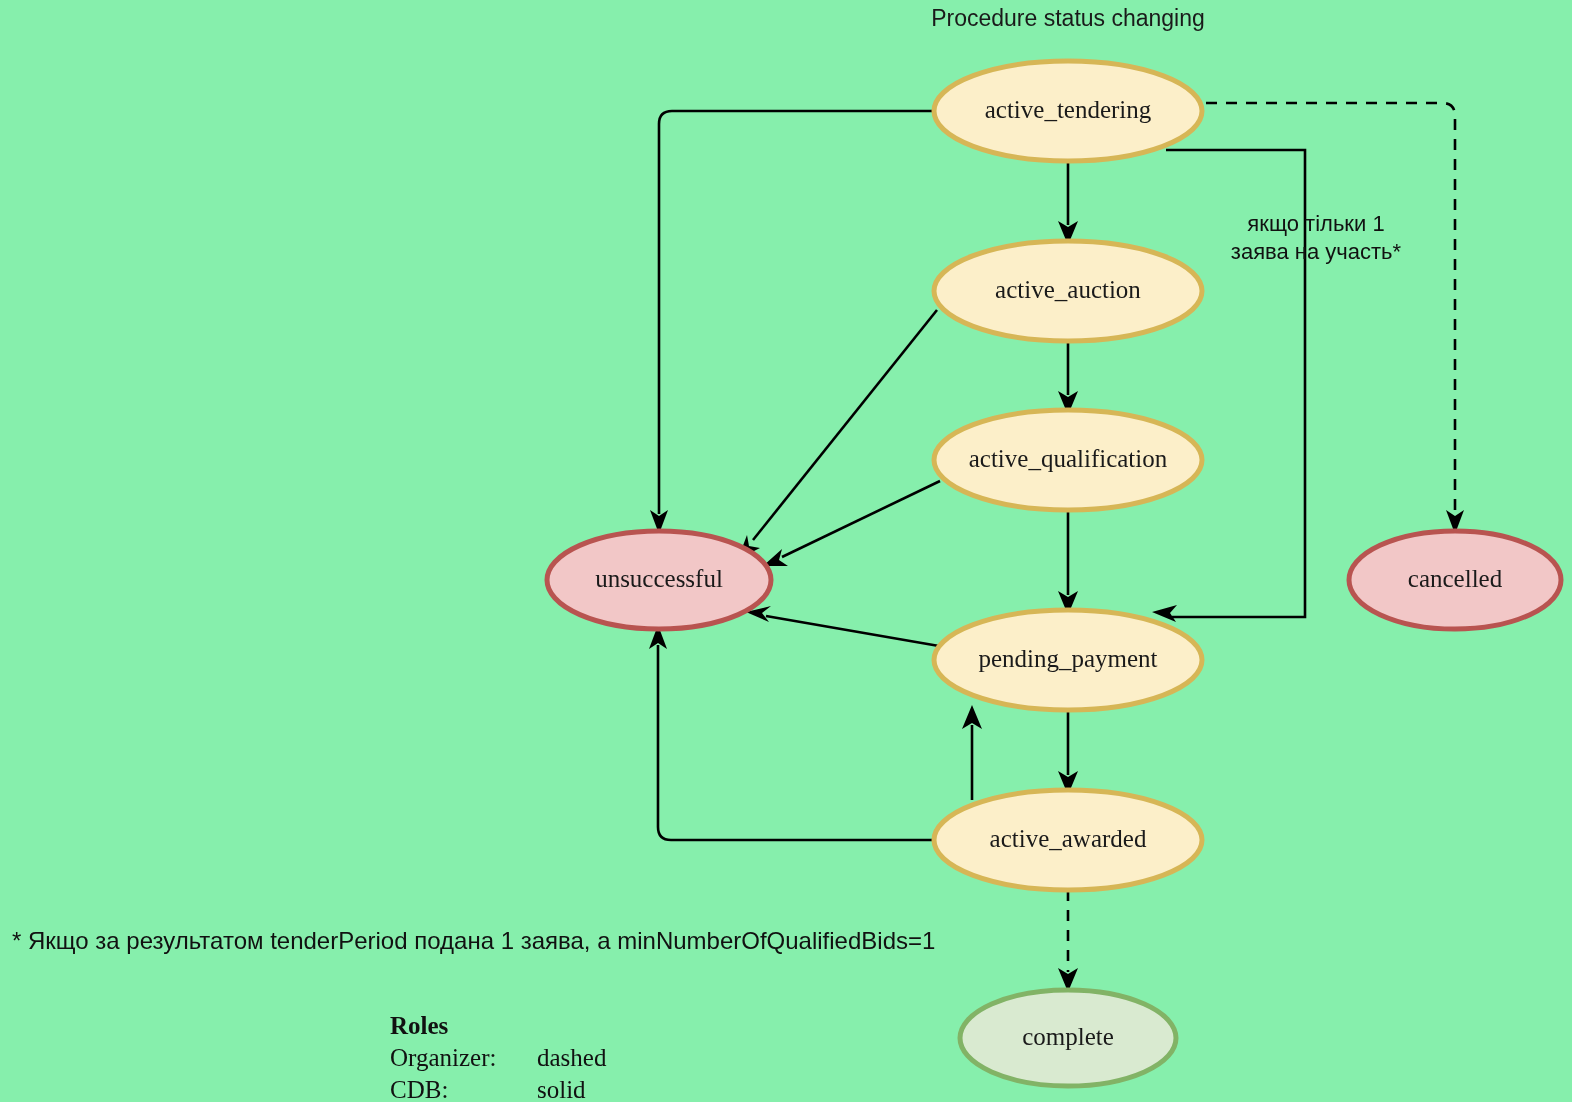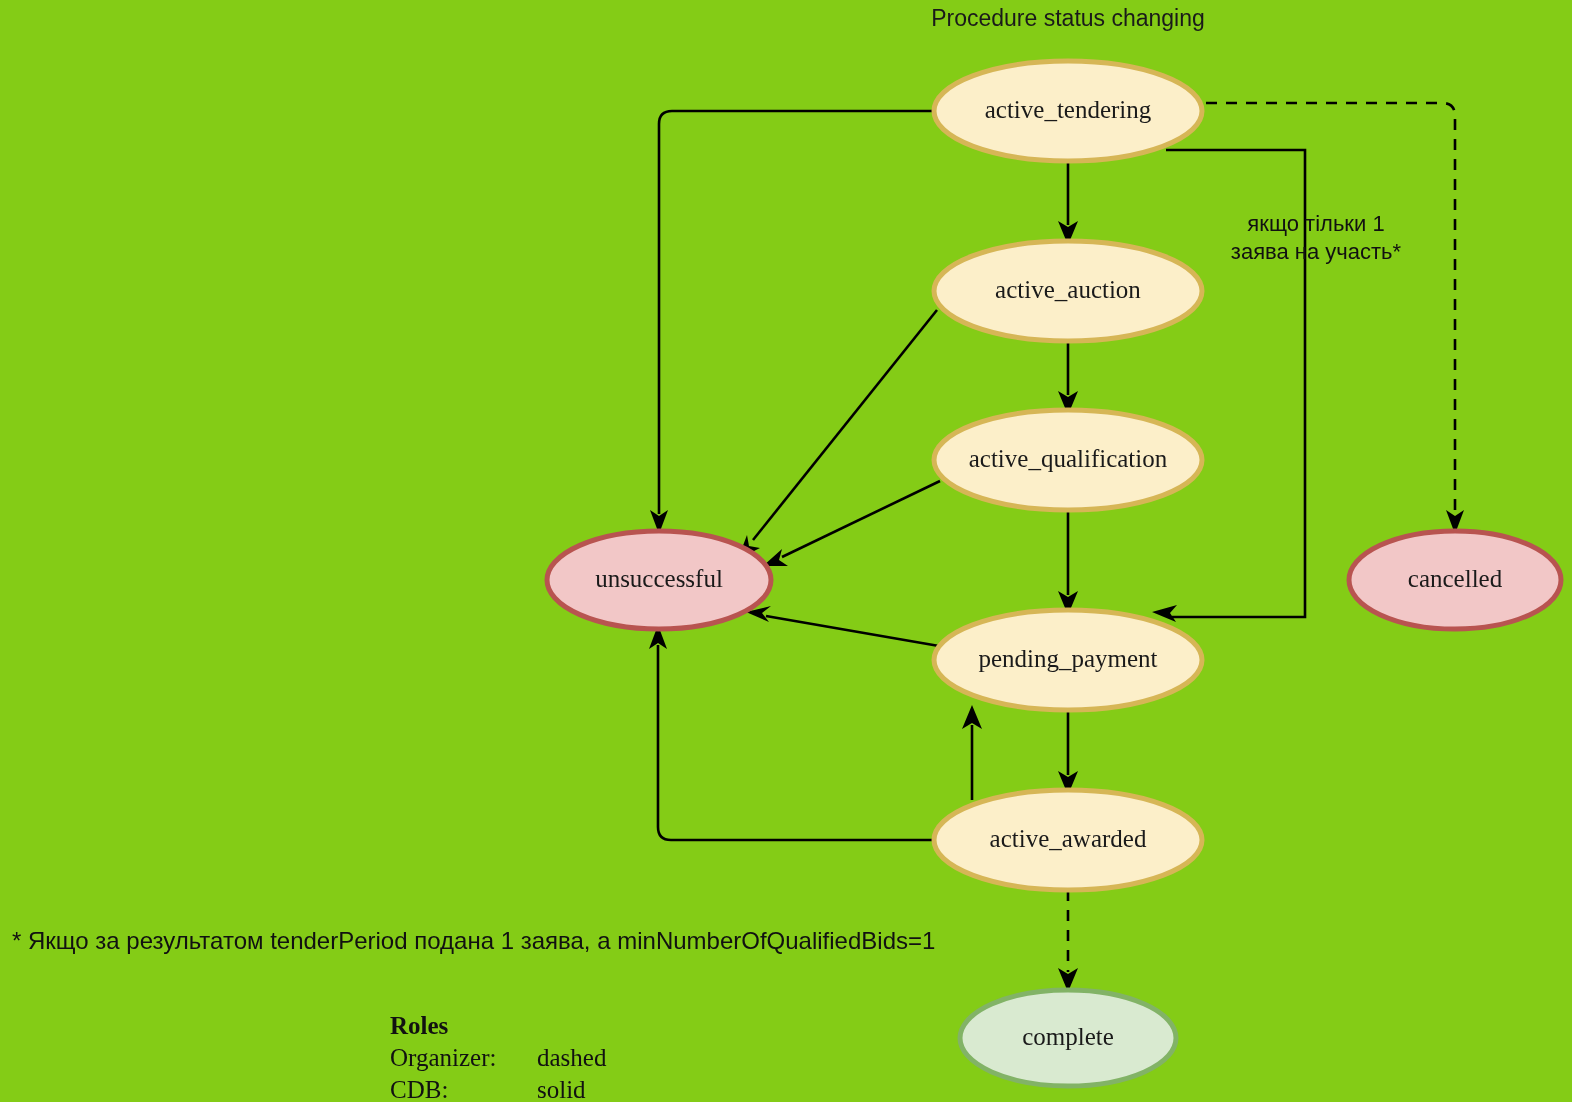--- a/index.html
+++ b/index.html
@@ -4,21 +4,21 @@
 <style>
   html, body {
     margin: 0;
     padding: 0;
     background: #ffffff;
   }
   #canvas {
     position: relative;
     width: 1572px;
     height: 1102px;
-    background: #84cc16;
+    background: #86efac;
     overflow: hidden;
     font-family: "Liberation Sans", sans-serif;
   }
   #diagram-svg {
     position: absolute;
     left: 0;
     top: 0;
     width: 1572px;
     height: 1102px;
   }

